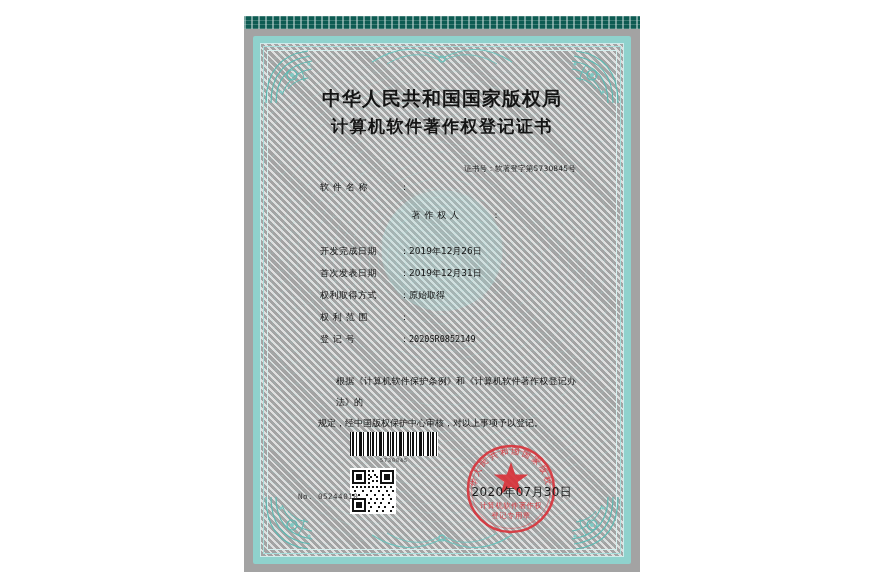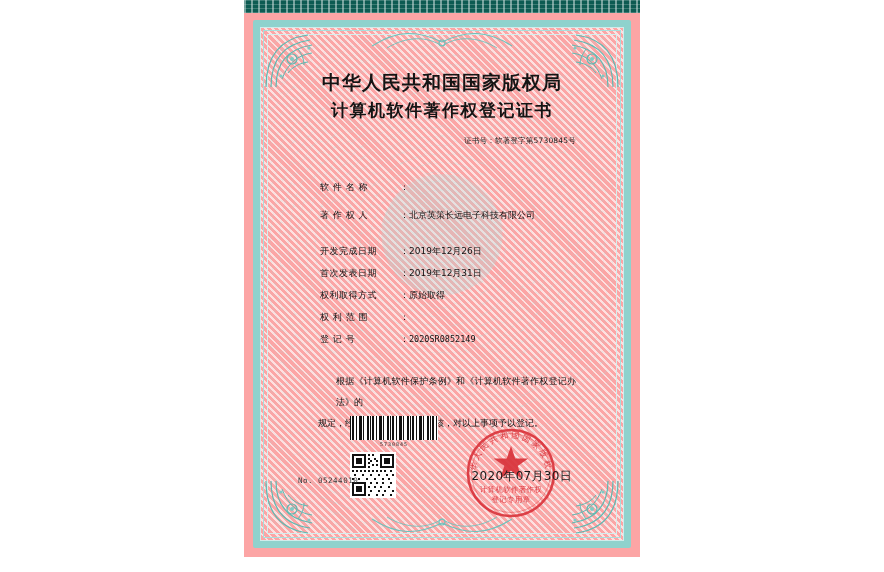--- a/index.html
+++ b/index.html
@@ -11,24 +11,24 @@
     width: 884px;
     height: 572px;
     overflow: hidden;
     font-family: "DejaVu Sans", "Liberation Sans", sans-serif;
   }
 
   
   #certificate {
     position: absolute;
     left: 244px;
-    top: 0px;
+    top: 16px;
     width: 396px;
     height: 557px;
-    background: #fca5a5;
+    background: #a3a3a3;
     overflow: hidden;
   }
 
   
   .top-band {
     position: absolute;
     left: 0;
     top: 0;
     width: 100%;
     height: 13px;
@@ -139,27 +139,27 @@
     font-size: 17px;
     font-weight: 700;
     letter-spacing: 1.5px;
     color: #141414;
     margin-top: 3px;
   }
   .certno {
     text-align: right;
     font-size: 7.5px;
     color: #222;
-    margin-top: 14px;
+    margin-top: 26px;
     padding-right: 34px;
     letter-spacing: .2px;
   }
 
   .fields {
-    margin-top: 34px;
+    margin-top: 6px;
     padding-left: 46px;
     padding-right: 18px;
   }
   .row {
     display: flex;
     align-items: flex-start;
     margin-bottom: 7px;
     font-size: 9px;
     line-height: 15px;
     color: #141414;
@@ -373,21 +373,20 @@
     <div class="fields">
 
       <div class="row">
         <div class="lbl">软 件 名 称</div>
         <div class="colon">：</div>
       </div>
 
       <div class="row cjk gap-md">
         <div class="lbl">著 作 权 人</div>
         <div class="colon">：</div>
-        <div class="val">北京英策长远电子科技有限公司</div>
       </div>
 
       <div class="row cjk gap-lg">
         <div class="lbl">开发完成日期</div>
         <div class="colon">：</div>
         <div class="val">2019年12月26日</div>
       </div>
 
       <div class="row cjk">
         <div class="lbl">首次发表日期</div>

